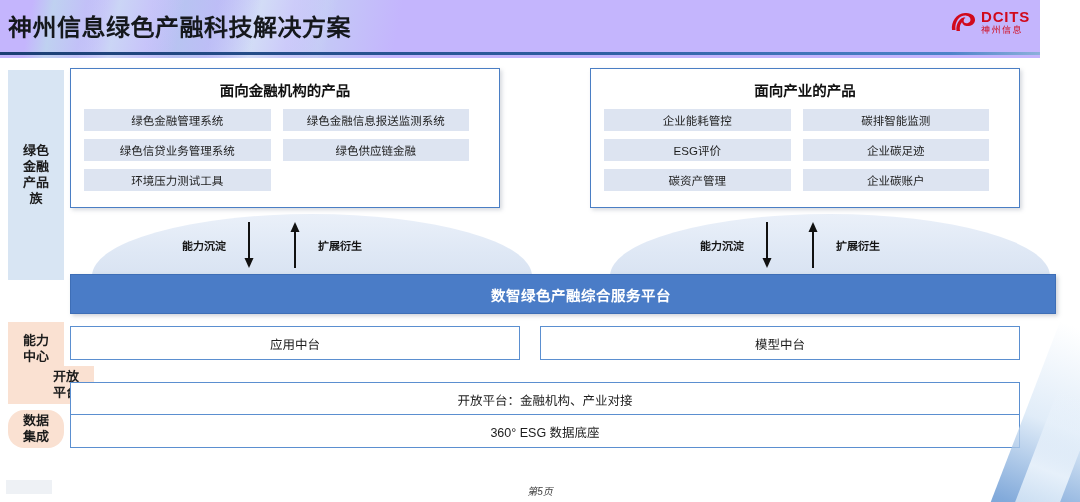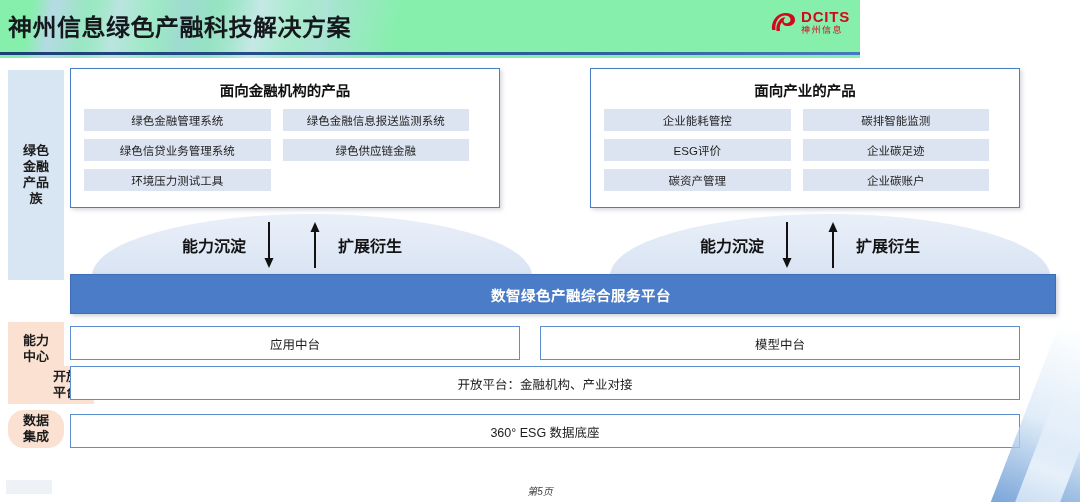--- a/index.html
+++ b/index.html
@@ -16,24 +16,24 @@
     width: 1080px;
     height: 502px;
     overflow: hidden;
     background: #ffffff;
   }
 
   
   .header {
     position: absolute;
     left: 0; top: 0;
-    width: 860px;
+    width: 1040px;
     height: 58px;
     overflow: hidden;
-    background: #86efac;
+    background: #c4b5fd;
   }
   .header-streaks {
     position: absolute;
     left: 0; top: 0;
     width: 1080px; height: 58px;
     background:
       linear-gradient(100deg, rgba(255,255,255,0) 0%, rgba(255,255,255,0) 3%, rgba(190,214,238,0.85) 5%, rgba(255,255,255,0) 10%),
       linear-gradient(102deg, rgba(255,255,255,0) 0%, rgba(255,255,255,0) 8%, rgba(205,224,243,0.75) 11%, rgba(255,255,255,0) 17%),
       linear-gradient(99deg,  rgba(255,255,255,0) 0%, rgba(255,255,255,0) 14%, rgba(176,205,234,0.6) 17%, rgba(255,255,255,0) 24%),
       linear-gradient(104deg, rgba(255,255,255,0) 0%, rgba(255,255,255,0) 20%, rgba(214,230,245,0.8) 24%, rgba(255,255,255,0) 31%),
@@ -170,21 +170,21 @@
   }
 
   
   .arrow-group {
     position: absolute;
     display: flex;
     align-items: center;
     gap: 0;
   }
   .arrow-label {
-    font-size: 16px;
+    font-size: 11px;
     font-weight: bold;
     color: #141414;
     white-space: nowrap;
   }
   .arrow-svg { display: block; }
 
   
   .platform-bar {
     position: absolute;
     background: #4a7cc7;
@@ -323,21 +323,21 @@
       <span>数智绿色产融综合服务平台</span>
     </div>
 
     <div class="orow" style="left:70px; top:268px; width:448px; height:32px;">
       <span>应用中台</span>
     </div>
     <div class="orow" style="left:540px; top:268px; width:478px; height:32px;">
       <span>模型中台</span>
     </div>
 
-    <div class="orow" style="left:70px; top:308px; width:948px; height:32px;font-family:Liberation Mono, monospace;">
+    <div class="orow" style="left:70px; top:324px; width:948px; height:32px;font-family:Liberation Mono, monospace;">
       <span>开放平台：金融机构、产业对接</span>
     </div>
 
     <div class="orow" style="left:70px; top:356px; width:948px; height:32px;">
       <span>360° ESG 数据底座</span>
     </div>
 
   </div>
 
   <div class="decor-br"></div>

